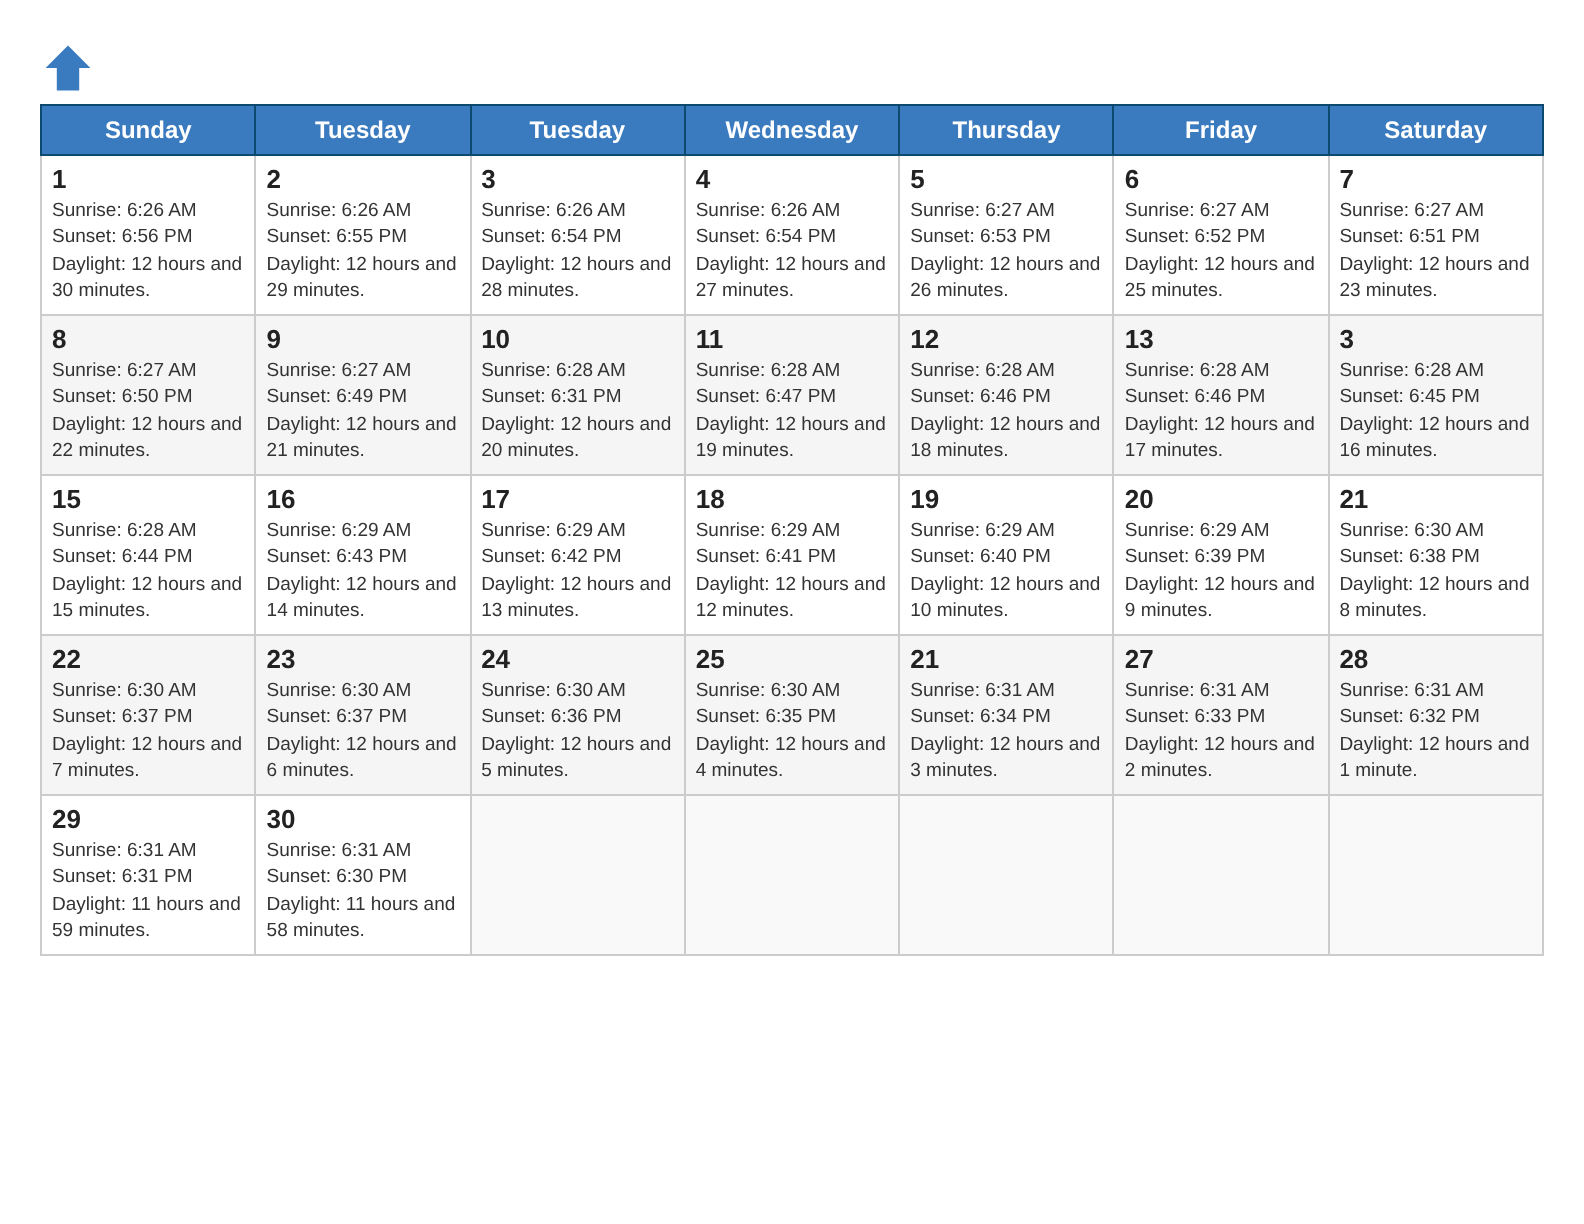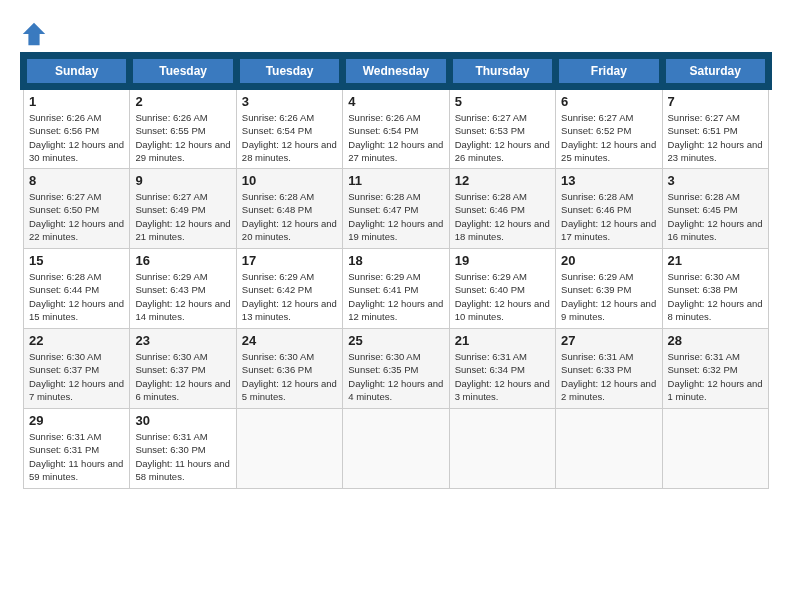--- a/index.html
+++ b/index.html
@@ -65,21 +65,21 @@
       table-layout: fixed;
       font-size: 10px;
     }
     thead th {
       background: #3a7abf;
       color: #fff;
       text-align: center;
       padding: 5px 2px;
       font-size: 12px;
       font-weight: bold;
-      border: 7px solid #0c4a6e;
+      border: 1px solid #0c4a6e;
     }
     tbody td {
       border: 1px solid #ccc;
       vertical-align: top;
       padding: 4px 5px;
       min-height: 72px;
       height: 80px;
       background: #fff;
     }
     tbody tr:nth-child(even) td {
@@ -196,21 +196,21 @@
           <td>
             <span class="day-num">9</span>
             <div class="day-info">Sunrise: 6:27 AM
 Sunset: 6:49 PM
 Daylight: 12 hours
 and 21 minutes.</div>
           </td>
           <td>
             <span class="day-num">10</span>
             <div class="day-info">Sunrise: 6:28 AM
-Sunset: 6:48 PM
+Sunset: 6:31 PM
 Daylight: 12 hours
 and 20 minutes.</div>
           </td>
           <td>
             <span class="day-num">11</span>
             <div class="day-info">Sunrise: 6:28 AM
 Sunset: 6:47 PM
 Daylight: 12 hours
 and 19 minutes.</div>
           </td>

